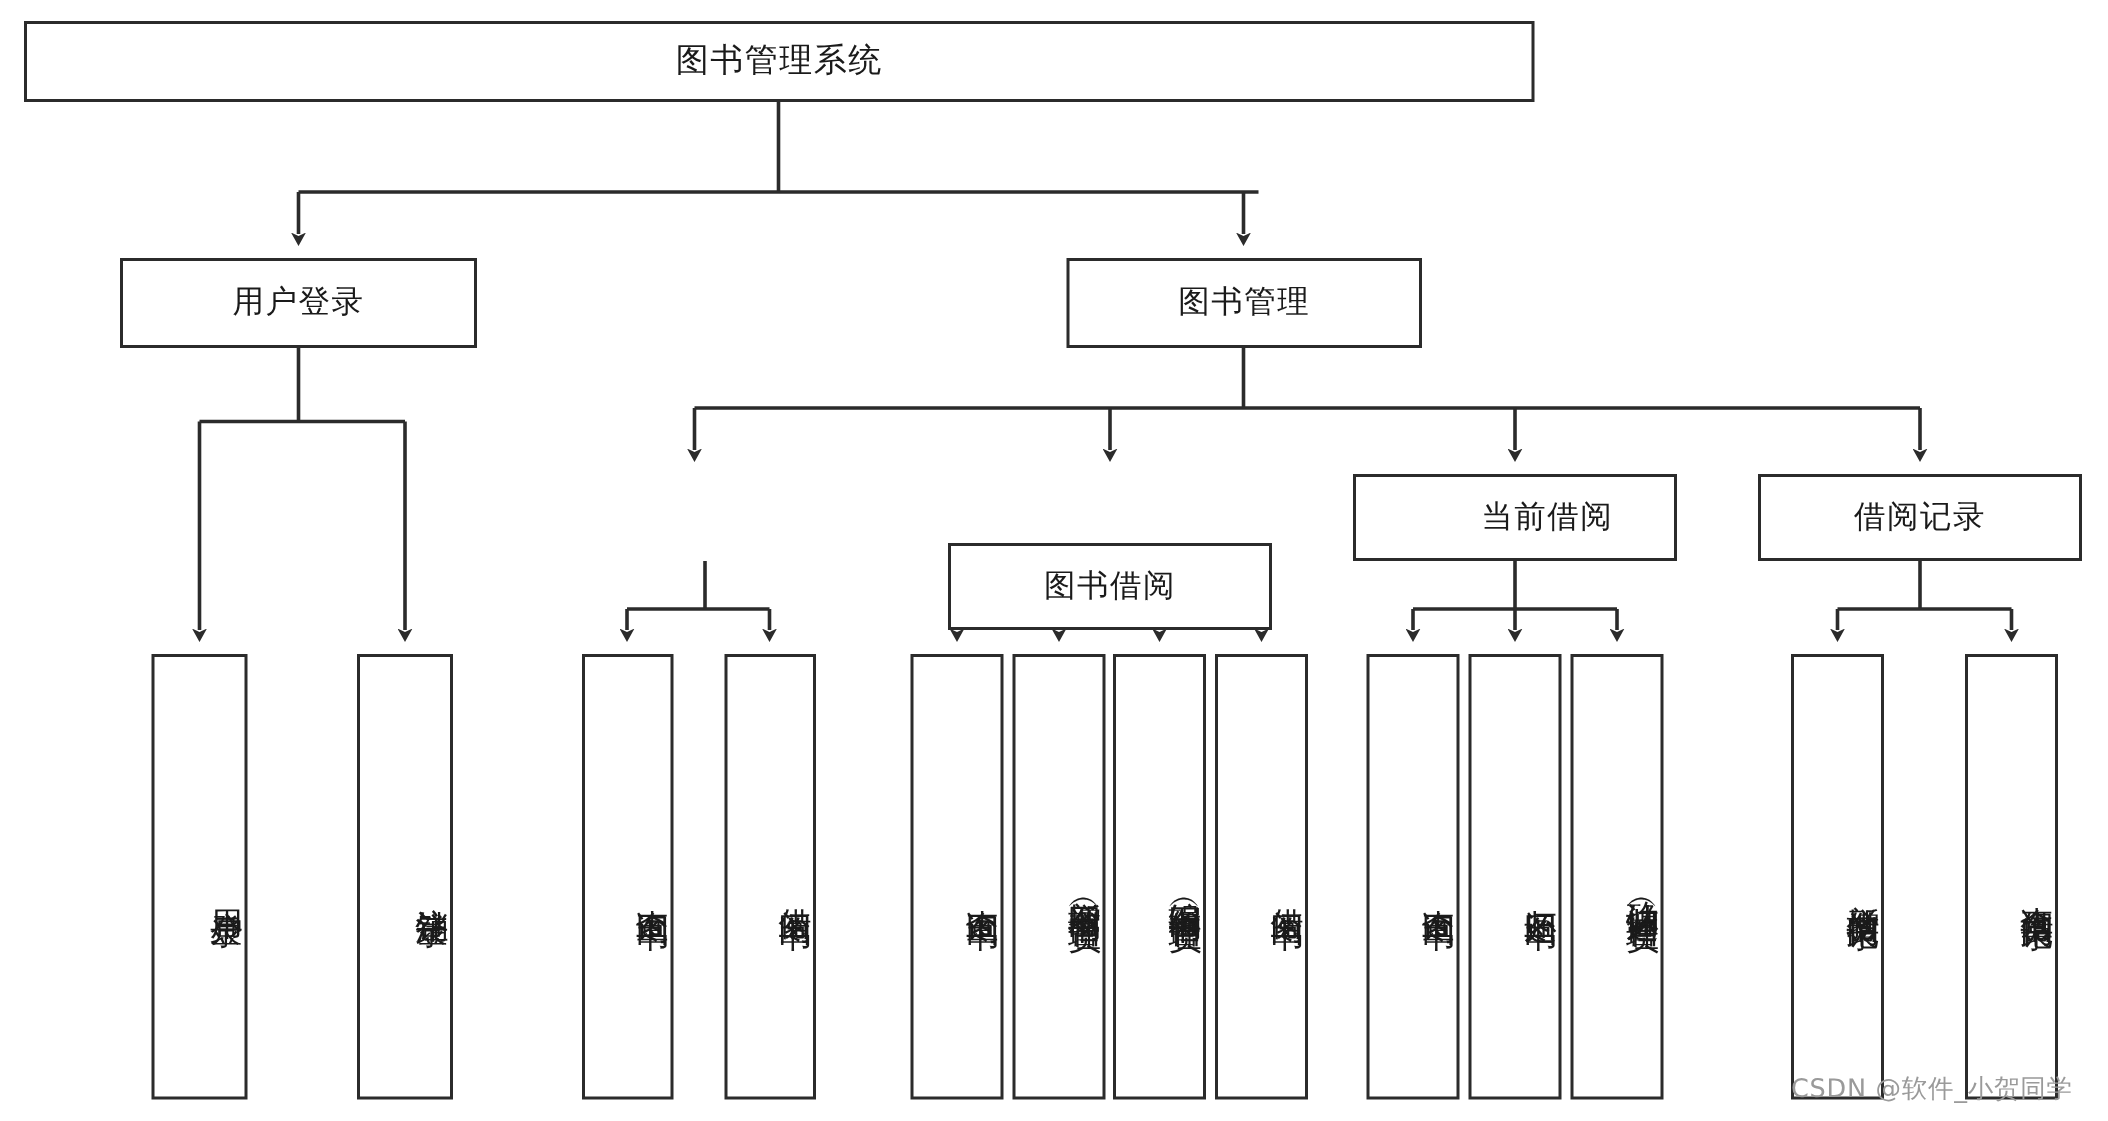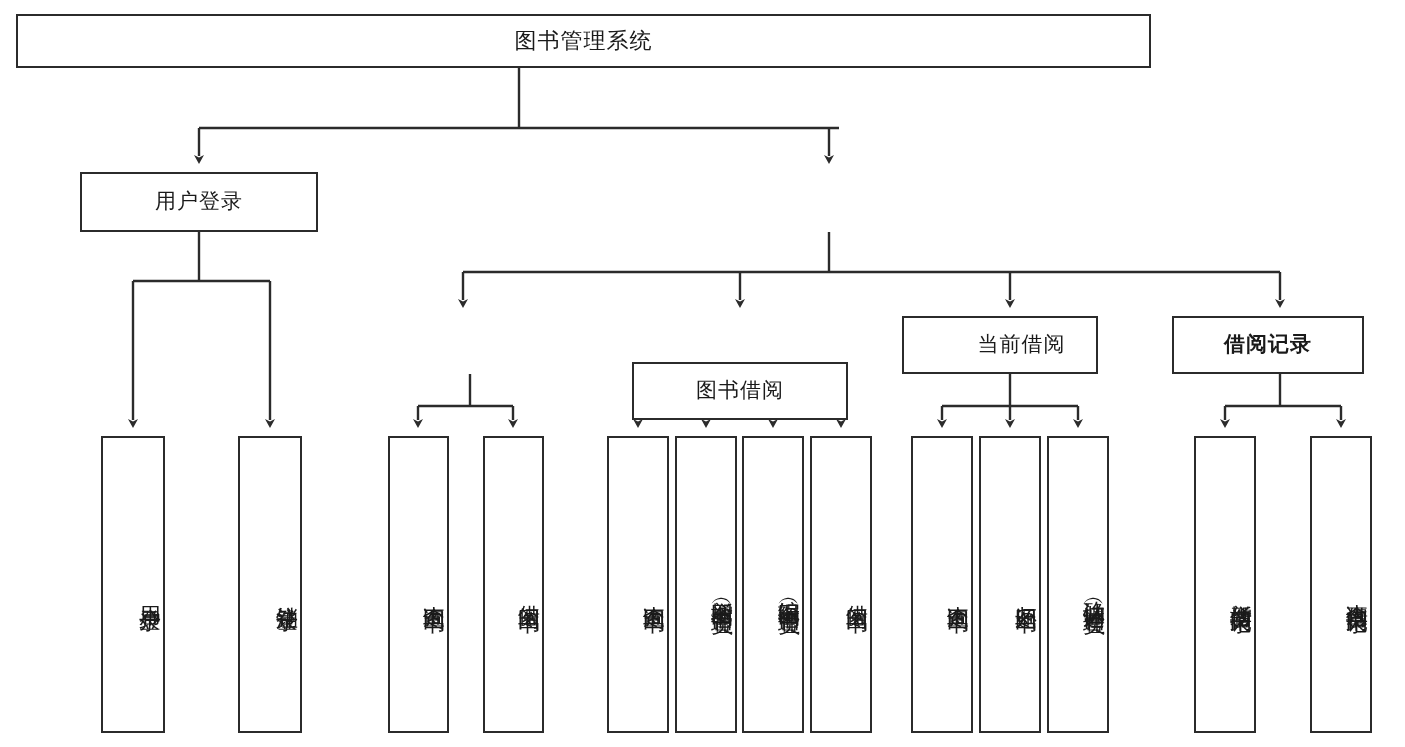--- a/index.html
+++ b/index.html
@@ -108,36 +108,38 @@
       <path d="M1010,406 L1010,420" marker-end="url(#arrowhead)"></path>
       <path d="M1078,406 L1078,420" marker-end="url(#arrowhead)"></path>
 
       <path d="M1280,374 L1280,406"></path>
       <path d="M1225,406 L1341,406"></path>
       <path d="M1225,406 L1225,420" marker-end="url(#arrowhead)"></path>
       <path d="M1341,406 L1341,420" marker-end="url(#arrowhead)"></path>
     </g>
   </svg>
 
-  <div class="node horiz root" id="n-root" style="left: 16px; top: 14px; width: 1135px; height: 54px;">图书管理系统</div>
+  <div class="node horiz root" id="n-root" style="left: 16px; top: 14px; width: 1007px; height: 54px;">图书管理系统</div>
 
   <div class="node horiz" id="n-l2-0" style="left: 80px; top: 172px; width: 238px; height: 60px;">用户登录</div>
+  <div class="node horiz" id="n-l2-1" style="left: 711px; top: 172px; width: 237px; height: 60px;">图书管理</div>
 
   <div class="node horiz" id="n-l3-1" style="left: 632px; top: 316px; width: 216px; height: 58px; margin-top: 46px;">图书借阅</div>
-  <div class="node horiz" id="n-l3-2" style="left: 902px; top: 316px; width: 196px; height: 58px; padding-left: 43px;">当前借阅</div>
-  <div class="node horiz" id="n-l3-3" style="left: 1172px; top: 316px; width: 192px; height: 58px; font-weight: bold;">借阅记录</div>
+  <div class="node horiz" id="n-l3-2" style="left: 902px; top: 316px; width: 216px; height: 58px; padding-left: 43px;">当前借阅</div>
+  <div class="node horiz" id="n-l3-3" style="left: 1172px; top: 316px; width: 216px; height: 58px;">借阅记录</div>
 
   <div class="node vert" id="n-leaf-0" style="left: 101px; top: 436px; width: 64px; height: 297px;">用户登录</div>
   <div class="node vert" id="n-leaf-1" style="left: 238px; top: 436px; width: 64px; height: 297px;">注销登录</div>
   <div class="node vert" id="n-leaf-2" style="left: 388px; top: 436px; width: 61px; height: 297px;">查询图书</div>
   <div class="node vert" id="n-leaf-3" style="left: 483px; top: 436px; width: 61px; height: 297px;">借阅图书</div>
   <div class="node vert" id="n-leaf-4" style="left: 607px; top: 436px; width: 62px; height: 297px;">查询图书</div>
   <div class="node vert" id="n-leaf-5" style="left: 675px; top: 436px; width: 62px; height: 297px;">新增图书（管理员）</div>
   <div class="node vert" id="n-leaf-6" style="left: 742px; top: 436px; width: 62px; height: 297px;">编辑图书（管理员）</div>
   <div class="node vert" id="n-leaf-7" style="left: 810px; top: 436px; width: 62px; height: 297px;">借阅图书</div>
   <div class="node vert" id="n-leaf-8" style="left: 911px; top: 436px; width: 62px; height: 297px;">查询图书</div>
   <div class="node vert" id="n-leaf-9" style="left: 979px; top: 436px; width: 62px; height: 297px;">归还图书</div>
   <div class="node vert" id="n-leaf-10" style="left: 1047px; top: 436px; width: 62px; height: 297px;">确认归还（管理员）</div>
   <div class="node vert" id="n-leaf-11" style="left: 1194px; top: 436px; width: 62px; height: 297px;">新增借阅记录</div>
   <div class="node vert" id="n-leaf-12" style="left: 1310px; top: 436px; width: 62px; height: 297px;">查询借阅记录</div>
 
+  <div class="watermark" id="wm" style="left: 1194px; top: 714px; color: rgb(154, 154, 154);">CSDN @软件_小贺同学</div>
 
 </div>
 
 </body></html>

